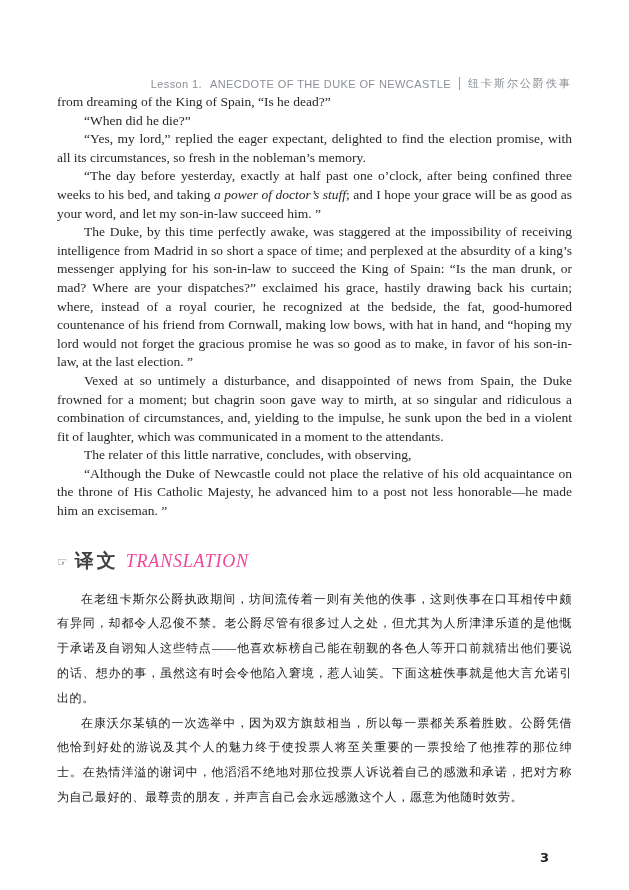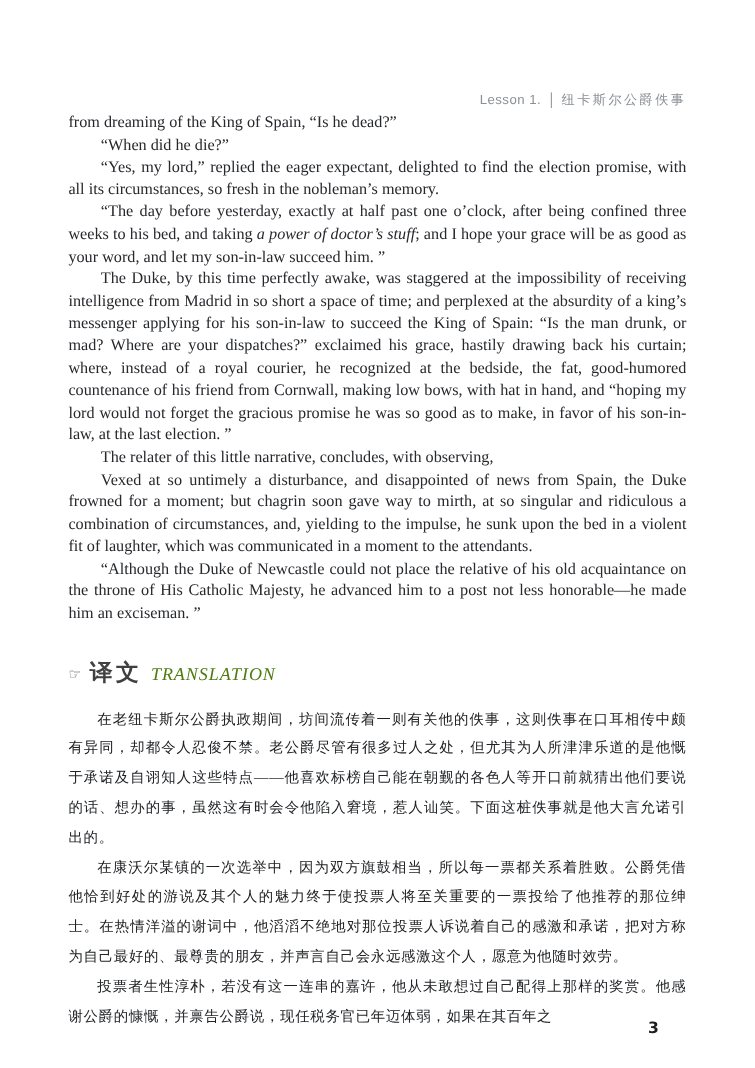--- a/index.html
+++ b/index.html
@@ -80,23 +80,23 @@
   .zh-label {
     font-size: 19px;
     font-weight: bold;
     letter-spacing: 3px;
     color: #404040;
     font-family: Liberation Mono, monospace;
   }
   .en-label {
     font-family: "Liberation Serif", serif;
     font-style: italic;
-    font-size: 15px;
+    font-size: 18px;
     letter-spacing: 0.8px;
-    color: #4d7c0f;
+    color: #ec4899;
   }
   
   .chinese-section p {
     font-size: 12px;
     line-height: 24.8px;
     letter-spacing: 0.6px;
     text-align: justify;
     text-indent: 2em;
     color: #202225;
   }
@@ -111,46 +111,46 @@
     color: #1c1e21;
   }
 </style>
 </head>
 <body>
 
 <div class="page">
 
   <header class="page-header">
     <span>Lesson 1.</span>
+    <span>ANECDOTE OF THE DUKE OF NEWCASTLE</span>
     <span class="sep"></span>
     <span class="zh">纽卡斯尔公爵佚事</span>
   </header>
 
   <main class="content">
 
     <section class="english-section">
       <p class="first">from dreaming of the King of Spain, “Is he dead?”</p>
       <p>“When did he die?”</p>
       <p>“Yes, my lord,” replied the eager expectant, delighted to find the election promise, with all its circumstances, so fresh in the nobleman’s memory.</p>
       <p><span>“The day before yesterday, exactly at half past one o’clock, after being confined three weeks to his bed, and taking </span><em>a power of doctor’s stuff</em><span>; and I hope your grace will be as good as your word, and let my son-in-law succeed him. ”</span></p>
       <p>The Duke, by this time perfectly awake, was staggered at the impossibility of receiving intelligence from Madrid in so short a space of time; and perplexed at the absurdity of a king’s messenger applying for his son-in-law to succeed the King of Spain: “Is the man drunk, or mad? Where are your dispatches?” exclaimed his grace, hastily drawing back his curtain; where, instead of a royal courier, he recognized at the bedside, the fat, good-humored countenance of his friend from Cornwall, making low bows, with hat in hand, and “hoping my lord would not forget the gracious promise he was so good as to make, in favor of his son-in-law, at the last election. ”</p>
+      <p>Vexed at so untimely a disturbance, and disappointed of news from Spain, the Duke frowned for a moment; but chagrin soon gave way to mirth, at so singular and ridiculous a combination of circumstances, and, yielding to the impulse, he sunk upon the bed in a violent fit of laughter, which was communicated in a moment to the attendants.</p>
       <p>The relater of this little narrative, concludes, with observing,</p>
-      <p>Vexed at so untimely a disturbance, and disappointed of news from Spain, the Duke frowned for a moment; but chagrin soon gave way to mirth, at so singular and ridiculous a combination of circumstances, and, yielding to the impulse, he sunk upon the bed in a violent fit of laughter, which was communicated in a moment to the attendants.</p>
       <p>“Although the Duke of Newcastle could not place the relative of his old acquaintance on the throne of His Catholic Majesty, he advanced him to a post not less honorable—he made him an exciseman. ”</p>
     </section>
 
     <div class="translation-header">
       <span class="hand-icon">☞</span>
       <span class="zh-label">译文</span>
       <span class="en-label">TRANSLATION</span>
     </div>
 
     <section class="chinese-section">
       <p>在老纽卡斯尔公爵执政期间，坊间流传着一则有关他的佚事，这则佚事在口耳相传中颇有异同，却都令人忍俊不禁。老公爵尽管有很多过人之处，但尤其为人所津津乐道的是他慨于承诺及自诩知人这些特点——他喜欢标榜自己能在朝觐的各色人等开口前就猜出他们要说的话、想办的事，虽然这有时会令他陷入窘境，惹人讪笑。下面这桩佚事就是他大言允诺引出的。</p>
       <p>在康沃尔某镇的一次选举中，因为双方旗鼓相当，所以每一票都关系着胜败。公爵凭借他恰到好处的游说及其个人的魅力终于使投票人将至关重要的一票投给了他推荐的那位绅士。在热情洋溢的谢词中，他滔滔不绝地对那位投票人诉说着自己的感激和承诺，把对方称为自己最好的、最尊贵的朋友，并声言自己会永远感激这个人，愿意为他随时效劳。</p>
-      <p>投票者生性淳朴，若没有这一连串的嘉许，他从未敢想过自己配得上那样的奖赏。他感谢公爵的慷慨，并禀告公爵说，现任税务官已年迈体弱，如果在其百年之</p>
     </section>
 
   </main>
 
   <div class="page-number">3</div>
 
 </div>
 
 </body></html>

